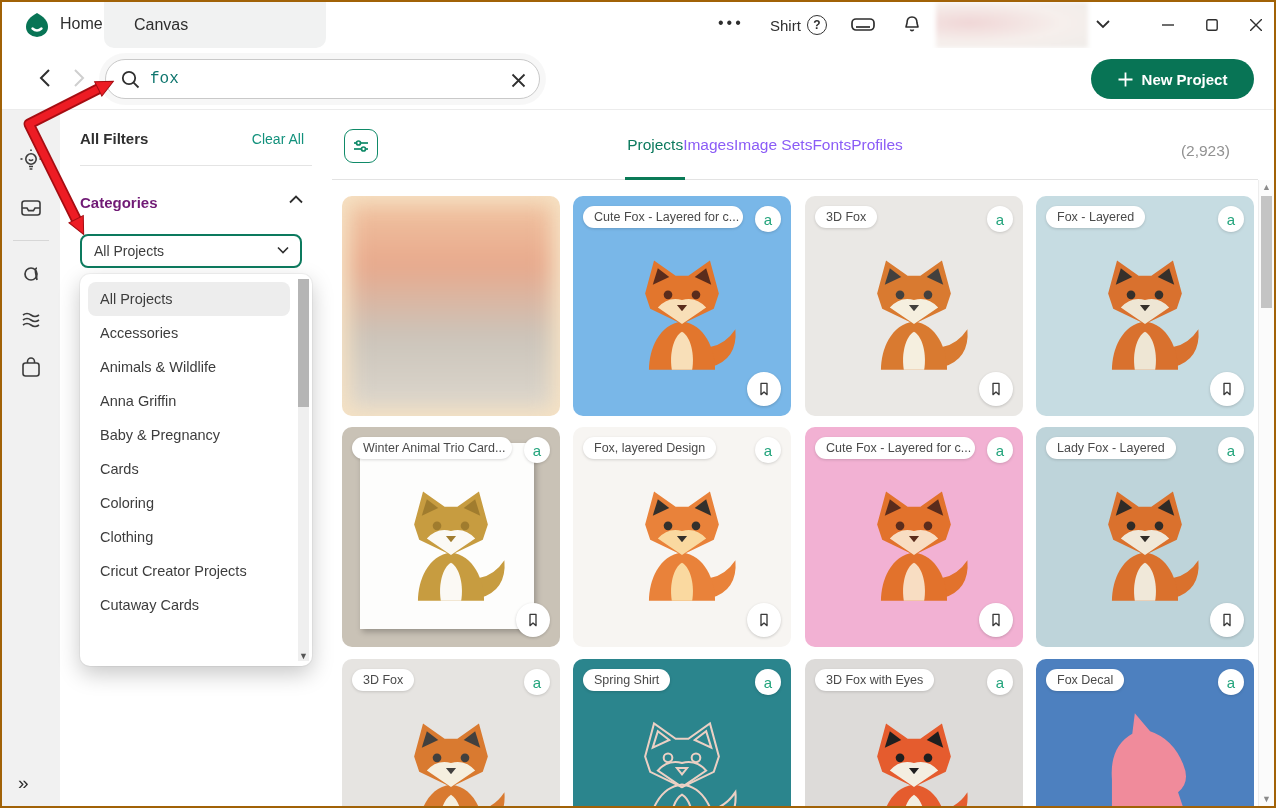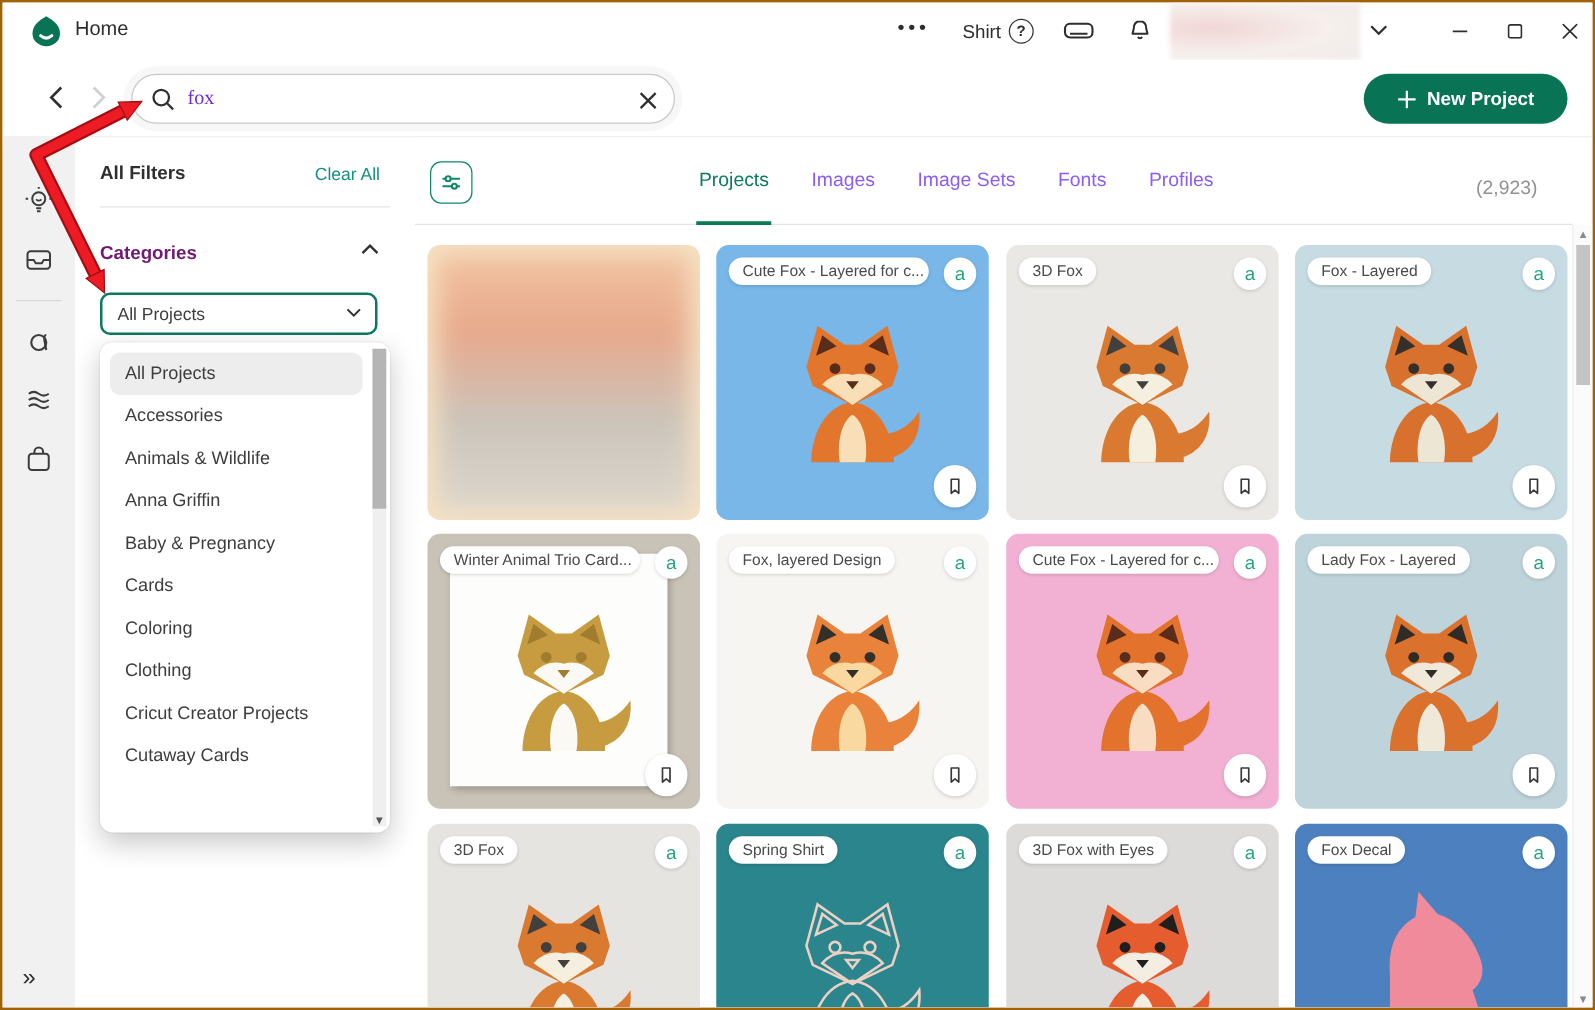--- a/index.html
+++ b/index.html
@@ -20,21 +20,21 @@
   .acct-chev { position:absolute; left:1092px; top:16px; cursor:pointer; }
   .winctl { position:absolute; top:0; height:46px; width:44px; display:flex; align-items:center; justify-content:center; cursor:pointer; }
   .wc-min { left:1144px; } .wc-max { left:1188px; } .wc-close { left:1232px; }
 
   
   .toolbar { position:absolute; left:0; top:46px; right:0; height:62px; background:#fff; border-bottom:1px solid #ececec; }
   .nav-back { position:absolute; left:30px; top:16px; width:28px; height:28px; cursor:pointer; }
   .nav-fwd  { position:absolute; left:62px; top:16px; width:28px; height:28px; cursor:pointer; }
   .searchbox { position:absolute; left:103px; top:11px; width:435px; height:40px; border:1px solid #c9c9c9; border-radius:21px; background:#fff; box-shadow:0 0 0 6px rgba(0,0,0,0.03); }
   .search-ic { position:absolute; left:14px; top:9px; }
-  .search-input { position:absolute; left:44px; top:1px; width:330px; height:36px; border:none; outline:none; font-size:16px; color:#6d28d9; font-family:Liberation Serif, serif; background:transparent; }
+  .search-input { position:absolute; left:44px; top:1px; width:330px; height:36px; border:none; outline:none; font-size:16px; color:#0f766e; font-family:Liberation Mono, monospace; background:transparent; }
   .search-clear { position:absolute; right:8px; top:7px; width:26px; height:26px; cursor:pointer; display:flex; align-items:center; justify-content:center; }
   .btn-new { position:absolute; left:1089px; top:11px; width:163px; height:40px; background:#087455; border:none; border-radius:21px; color:#fff; font-size:15px; font-weight:bold; font-family:"Liberation Sans", sans-serif; display:flex; align-items:center; justify-content:center; gap:9px; cursor:pointer; }
 
   
   .rail { position:absolute; left:0; top:108px; bottom:0; width:58px; background:#f1f1f1; }
   .rail-items { display:flex; flex-direction:column; align-items:center; padding-top:36px; gap:17px; }
   .rail-btn { width:30px; height:30px; display:flex; align-items:center; justify-content:center; cursor:pointer; }
   .rail-div { width:36px; height:1px; background:#d7d7d7; }
   .rail-expand { position:absolute; left:16px; bottom:12px; font-size:19px; color:#2e2e2e; cursor:pointer; }
 
@@ -52,21 +52,21 @@
   .fp-drop li { height:34px; line-height:34px; padding-left:12px; margin-right:22px; font-size:14.5px; color:#3d3d3d; border-radius:8px; cursor:pointer; white-space:nowrap; }
   .fp-drop li.selected { background:#ededed; }
   .dd-scroll { position:absolute; right:3px; top:5px; bottom:5px; width:11px; background:#efefef; }
   .dd-thumb { position:absolute; left:0; top:0; width:11px; height:128px; background:#b5b5b5; cursor:pointer; }
   .dd-arrow { position:absolute; left:0; bottom:0; width:11px; text-align:center; font-size:9px; color:#555; cursor:pointer; }
 
   
   .main { position:absolute; left:330px; top:108px; right:0; bottom:0; background:#fff; overflow:hidden; }
   .results-header { position:absolute; left:0; top:0; right:16px; height:70px; border-bottom:1px solid #e3e3e3; background:#fff; z-index:5; }
   .filter-btn { position:absolute; left:12px; top:19px; width:34px; height:34px; border:1.7px solid #0f8a68; border-radius:9px; background:#fff; cursor:pointer; display:flex; align-items:center; justify-content:center; }
-  .tabs { position:absolute; left:60px; right:120px; top:26px; display:flex; justify-content:center; gap:34px; }
+  .tabs { position:absolute; left:60px; right:120px; top:26px; display:flex; justify-content:center; }
   .tab { position:relative; font-size:15.5px; color:#8b5cf6; cursor:pointer; padding-bottom:2px; }
   .tab.active { color:#0c7a5e; }
   .tab.active::after { content:""; position:absolute; left:-2px; right:-2px; bottom:-24px; height:3px; background:#0a7a57; }
   .res-count { position:absolute; right:28px; top:32px; font-size:15.5px; color:#919191; }
   .vscroll { position:absolute; right:0; top:70px; bottom:0; width:16px; background:#fbfbfb; border-left:1px solid #ededed; }
   .vs-up { position:absolute; top:2px; left:0; width:15px; text-align:center; font-size:9px; color:#8a8a8a; cursor:pointer; }
   .vs-dn { position:absolute; bottom:2px; left:0; width:15px; text-align:center; font-size:9px; color:#8a8a8a; cursor:pointer; }
   .vs-thumb { position:absolute; left:2px; top:16px; width:11px; height:112px; background:#c4c4c4; cursor:pointer; }
 
   
@@ -94,20 +94,21 @@
 <body>
 
 <div class="window">
 
   <div class="titlebar">
     <svg class="logo" viewBox="0 0 26 26">
       <path d="M13 1 C6 5 2 9 2 15 a11 10 0 0 0 22 0 C24 9 20 5 13 1 Z" fill="#087455"></path>
       <path d="M8.5 16.5 q4.5 4 9 0" stroke="#fff" stroke-width="2.4" fill="none" stroke-linecap="round"></path>
     </svg>
     <span class="home-label">Home</span>
+    <div class="canvas-tab">Canvas</div>
     <span class="dots">•••</span>
     <div class="help">
       <span>Shirt</span>
       <span class="help-q">?</span>
     </div>
     <svg class="machine-ic" width="26" height="20" viewBox="0 0 26 20">
       <rect x="2" y="4" width="22" height="11" rx="4" fill="none" stroke="#2e2e2e" stroke-width="1.7"></rect>
       <line x1="6" y1="12" x2="20" y2="12" stroke="#2e2e2e" stroke-width="1.7"></line>
     </svg>
     <svg class="bell-ic" width="24" height="24" viewBox="0 0 24 24">

